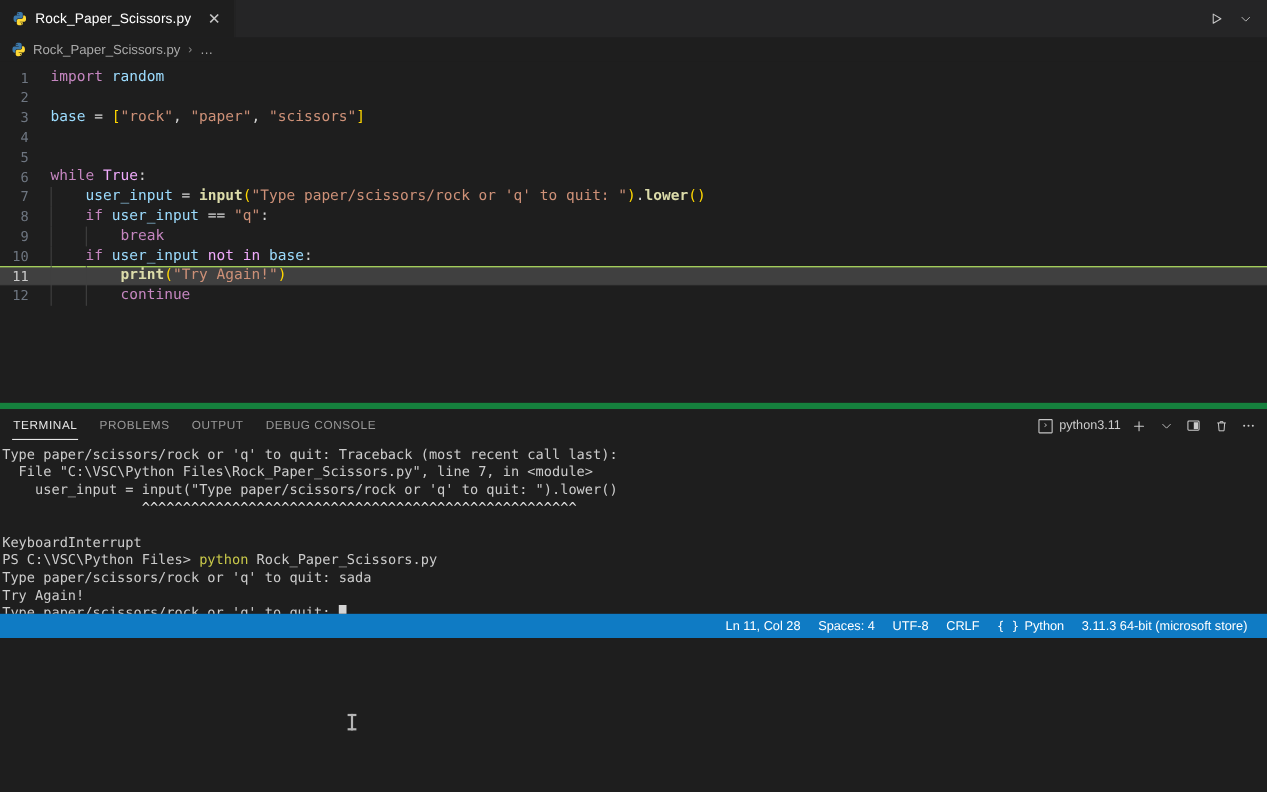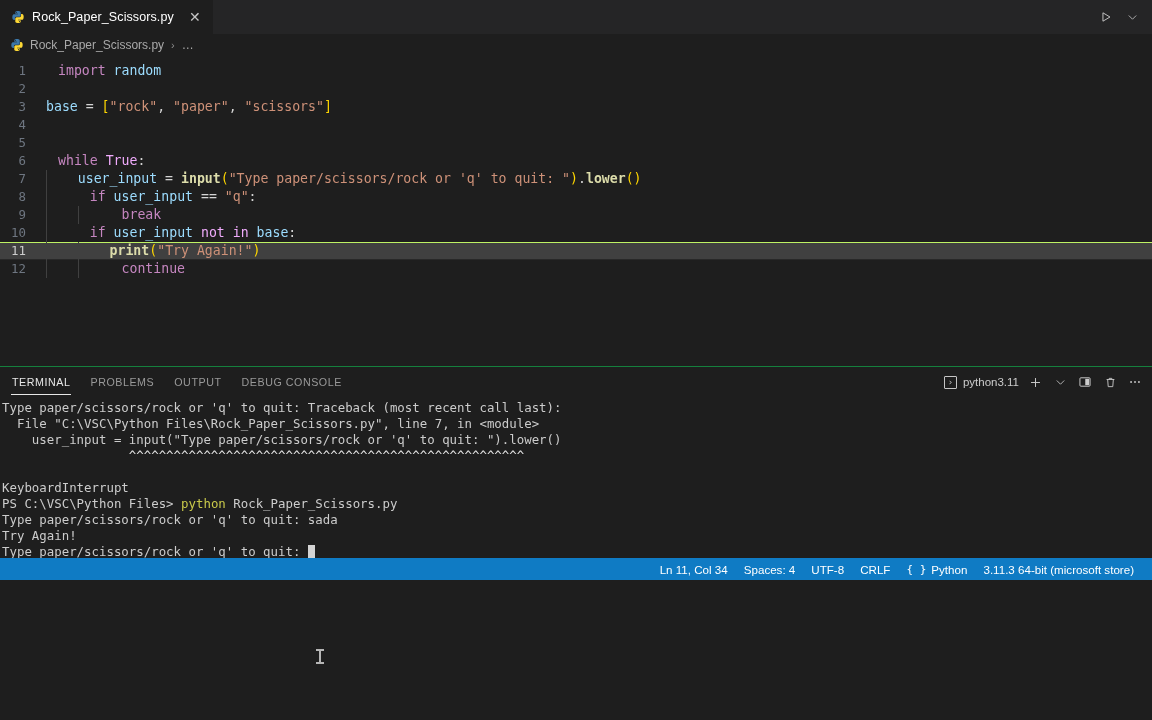--- a/index.html
+++ b/index.html
@@ -112,35 +112,35 @@
     position: relative;
     flex: 1;
   }
   .indent-guide {
     position: absolute;
     top: 0; bottom: 0;
     width: 1px;
     background: #404040;
   }
   
-  .t-kw   { color: #c586c0; margin-left: 12px; }   
+  .t-kw   { color: #c586c0; }   
   .t-kw2  { color: #f0abfc; }   
   .t-fn   { color: #dcdcaa; font-weight: bold; }   
   .t-str  { color: #ce9178; }   
   .t-var  { color: #9cdcfe; }   
   .t-plain{ color: #d4d4d4; }
   .t-brk  { color: #ffd700; }
   .t-op   { color: #d4d4d4; }
 
   
   .panel {
     height: 192px; min-height: 192px;
     background: #1e1e1e;
     display: flex; flex-direction: column;
-    border-top: 1px solid #15803d;
+    border-top: 6px solid #15803d;
   }
   .panel-header {
     height: 30px; min-height: 30px;
     display: flex; align-items: stretch;
     padding-left: 2px;
     background: #1e1e1e;
   }
   .panel-tab {
     display: flex; align-items: center;
     padding: 0 10px;
@@ -348,21 +348,21 @@
           </svg>
         </div>
       </div>
     </div>
 
     <div class="terminal" id="terminal"><div class="tline"><span class="tc-default">Type paper/scissors/rock or 'q' to quit: Traceback (most recent call last):</span></div><div class="tline"><span class="tc-default">  File "C:\VSC\Python Files\Rock_Paper_Scissors.py", line 7, in &lt;module&gt;</span></div><div class="tline"><span class="tc-default">    user_input = input("Type paper/scissors/rock or 'q' to quit: ").lower()</span></div><div class="tline"><span class="tc-white">                 ^^^^^^^^^^^^^^^^^^^^^^^^^^^^^^^^^^^^^^^^^^^^^^^^^^^^^</span></div><div class="tline"><span class="tc-default"></span></div><div class="tline"><span class="tc-default">KeyboardInterrupt</span></div><div class="tline"><span class="tc-default">PS C:\VSC\Python Files&gt; </span><span class="tc-yellow">python</span><span class="tc-default"> Rock_Paper_Scissors.py</span></div><div class="tline"><span class="tc-default">Type paper/scissors/rock or 'q' to quit: sada</span></div><div class="tline"><span class="tc-default">Try Again!</span></div><div class="tline"><span class="tc-default">Type paper/scissors/rock or 'q' to quit: </span><span class="cursor-block"></span></div></div>
   </div>
 
   <div class="statusbar" id="statusbar">
       <div class="sb-item">
-        <span>Ln 11, Col 34</span>
+        <span>Ln 11, Col 28</span>
       </div>
       <div class="sb-item">
         <span>Spaces: 4</span>
       </div>
       <div class="sb-item">
         <span>UTF-8</span>
       </div>
       <div class="sb-item">
         <span>CRLF</span>
       </div>

